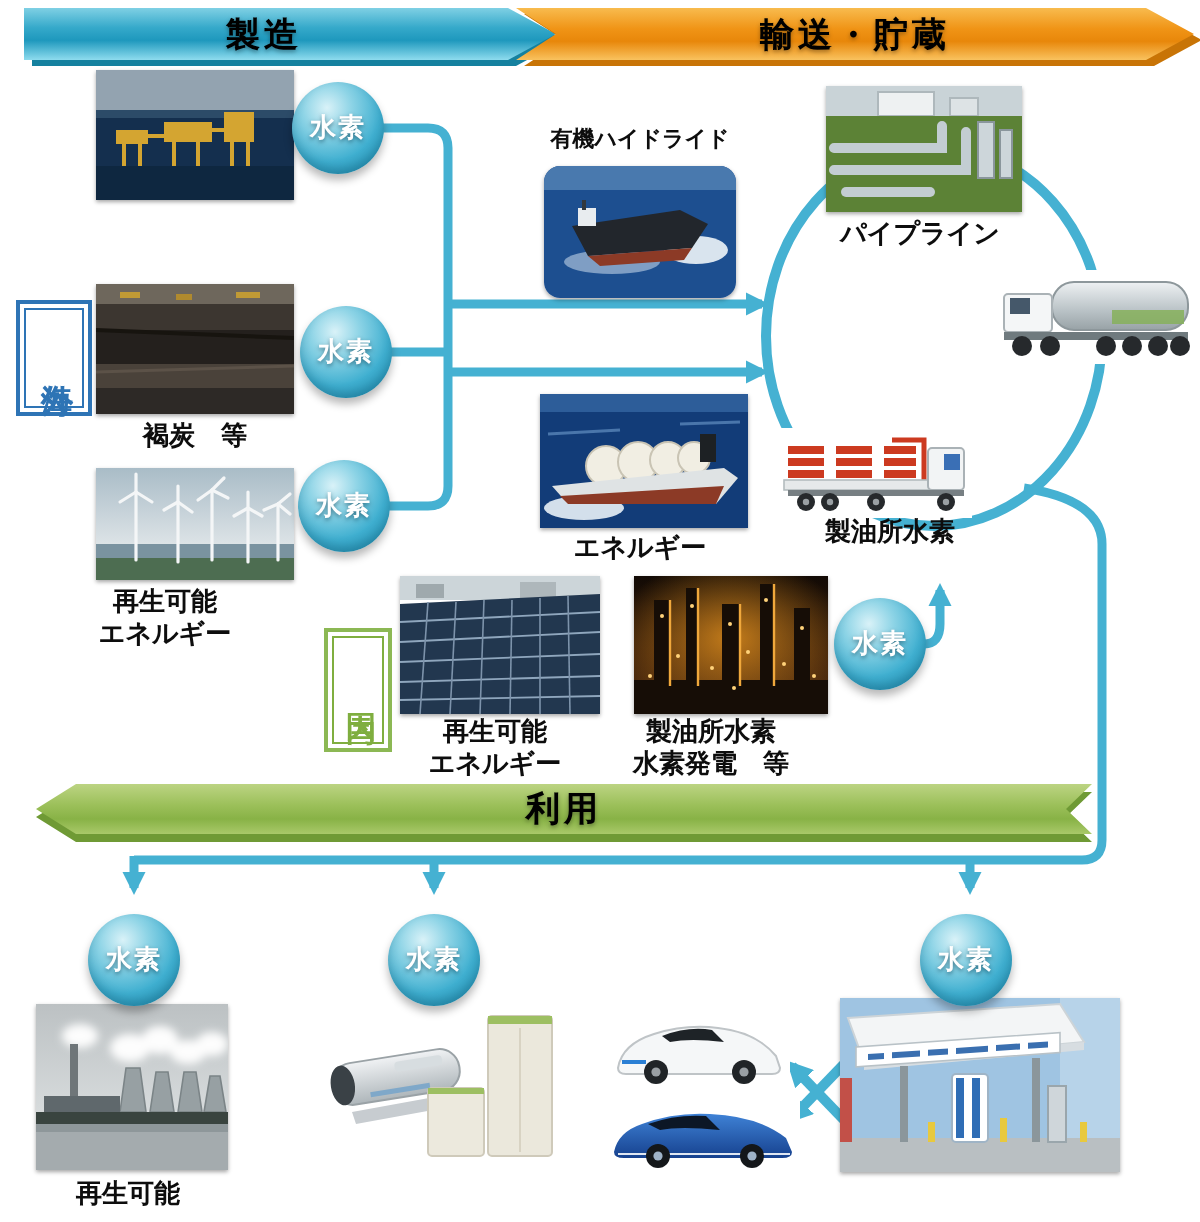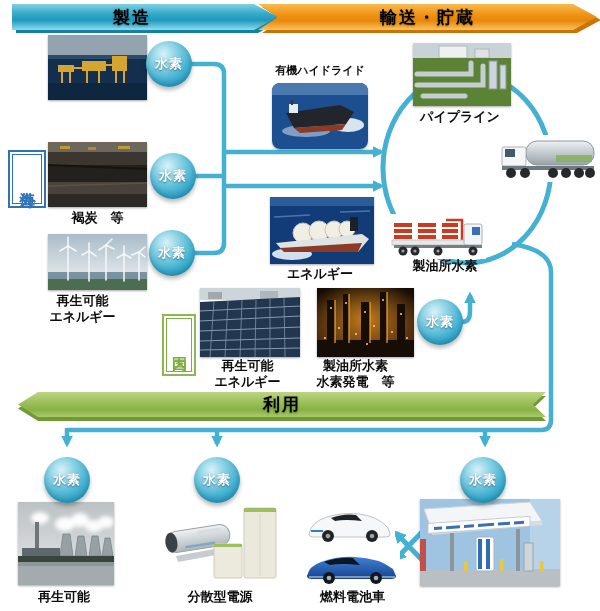--- a/index.html
+++ b/index.html
@@ -492,22 +492,20 @@
   <div class="lbl" style="left:265px;top:266px;width:110px">エネルギー</div>
   <div class="lbl" style="left:405px;top:109px;width:110px">パイプライン</div>
   <div class="lbl" style="left:385px;top:258px;width:120px">製油所水素</div>
   <div class="lbl" style="left:190px;top:358px;width:115px">
     <span>再生可能</span><br><span>エネルギー</span>
   </div>
   <div class="lbl" style="left:298px;top:358px;width:115px">
     <span>製油所水素</span><br><span>水素発電　等</span>
   </div>
   <div class="lbl" style="left:14px;top:589px;width:100px">再生可能</div>
-  <div class="lbl" style="left:160px;top:589px;width:120px">分散型電源</div>
-  <div class="lbl" style="left:295px;top:589px;width:115px">燃料電池車</div>
 
   <div class="banner" id="banner-use">
     <div class="layer back ribbon-l"></div>
     <div class="layer front ribbon-l"></div>
     <div class="txt">利用</div>
   </div>
 
 </div>
 
 </body></html>

